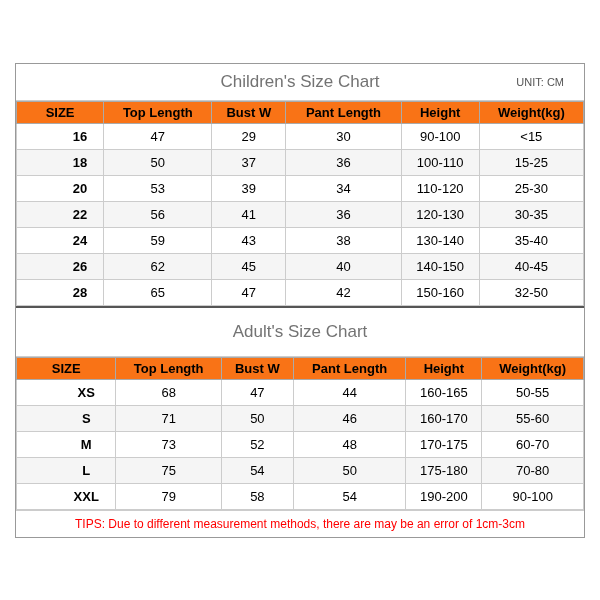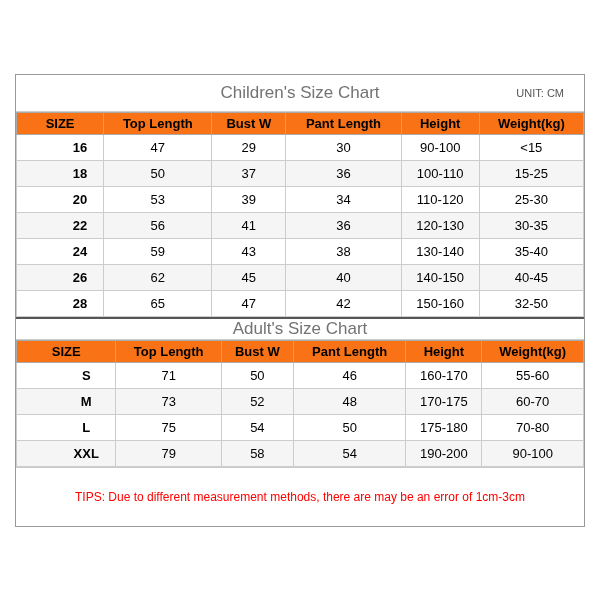--- a/index.html
+++ b/index.html
@@ -62,32 +62,32 @@
       background: #f5f5f5;
     }
     tr:nth-child(odd) td {
       background: #ffffff;
     }
     td:first-child {
       font-weight: bold;
       padding-left: 44px;
     }
     .tips-row {
-      padding: 22px 10px;
+      padding: 6px 10px;
       text-align: center;
       font-size: 12px;
       color: #ff0000;
       border-top: 1px solid #ccc;
     }
     .adult-section-title-row {
       display: flex;
       align-items: flex-end;
       justify-content: center;
       background: #ffffff;
-      padding: 0 10px;
+      padding: 14px 10px;
       border-bottom: 1px solid #ccc;
       border-top: 2px solid #555;
     }
   </style>
 </head>
 <body>
 
 <div class="chart-container">
 
   <div class="section-title-row">
@@ -175,20 +175,28 @@
       <tr>
         <th>SIZE</th>
         <th>Top Length</th>
         <th>Bust W</th>
         <th>Pant Length</th>
         <th>Height</th>
         <th>Weight(kg)</th>
       </tr>
     </thead>
     <tbody id="adult-tbody">
+    <tr>
+          <td>XS</td>
+          <td>68</td>
+          <td>47</td>
+          <td>44</td>
+          <td>160-165</td>
+          <td>50-55</td>
+        </tr>
         <tr>
           <td>S</td>
           <td>71</td>
           <td>50</td>
           <td>46</td>
           <td>160-170</td>
           <td>55-60</td>
         </tr>
         <tr>
           <td>M</td>

